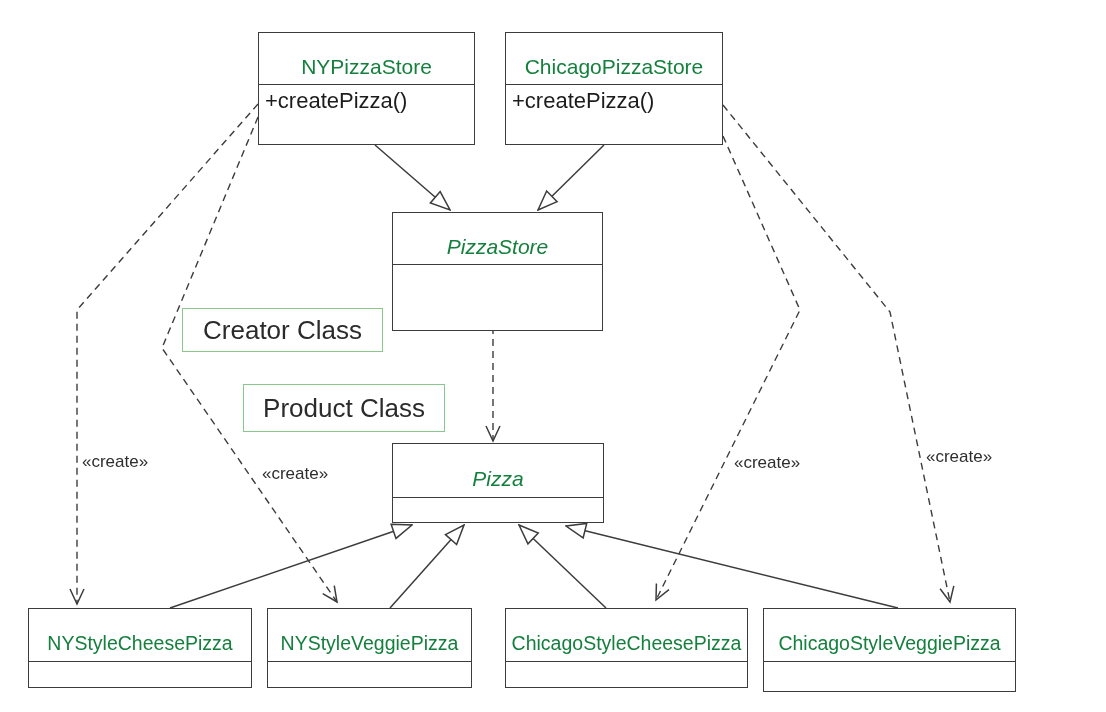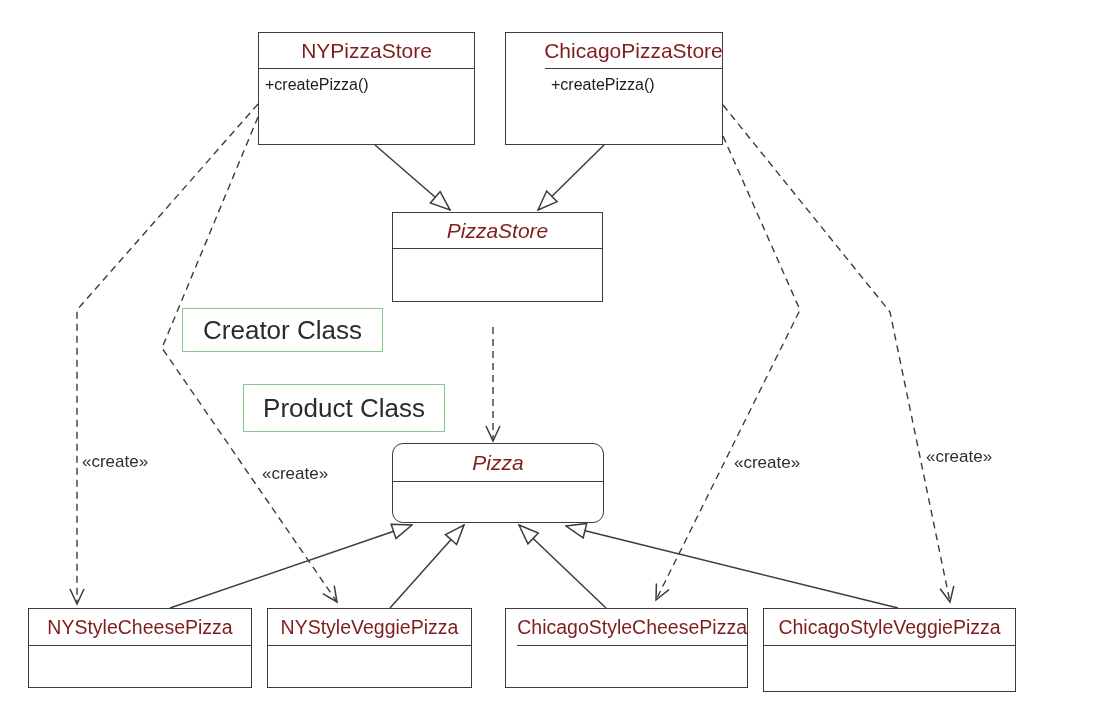--- a/index.html
+++ b/index.html
@@ -26,30 +26,31 @@
     flex-direction: column;
   }
   .uml-title {
     box-sizing: border-box;
     border-bottom: 1.6px solid #3c3c3c;
     display: flex;
     align-items: center;
     justify-content: center;
     font-size: 21px;
     white-space: nowrap;
-    color: #7f1d1d;
+    color: #15803d;
+    margin-top: 16px;
   }
   .uml-title.h36 { height: 36px; }
   .uml-title.h37 { height: 37px; font-size: 19.5px; }
   .uml-title.h38 { height: 38px; }
   .uml-title.abstract { font-style: italic; }
   .uml-methods {
     flex: 1;
     padding: 3px 6px 0 6px;
-    font-size: 16px;
+    font-size: 22px;
     line-height: 26px;
     color: #1c1c1c;
     text-align: left;
     white-space: nowrap;
   }
   .uml-method.abstract { font-style: italic; }
   .note {
     position: absolute;
     box-sizing: border-box;
     border: 1.6px solid #8bc88b;
@@ -101,47 +102,47 @@
     </g>
   </svg>
 
   <div class="uml-class" style="left:258px; top:32px; width:217px; height:113px;">
     <div class="uml-title h36">NYPizzaStore</div>
     <div class="uml-methods">
       <div class="uml-method">+createPizza()</div>
     </div>
   </div>
 
-  <div class="uml-class" style="left:505px; top:32px; width:218px; height:113px;padding-left:39px;">
+  <div class="uml-class" style="left:505px; top:32px; width:218px; height:113px;">
     <div class="uml-title h36">ChicagoPizzaStore</div>
     <div class="uml-methods">
       <div class="uml-method">+createPizza()</div>
     </div>
   </div>
 
-  <div class="uml-class" style="left:392px; top:212px; width:211px; height:90px;">
+  <div class="uml-class" style="left:392px; top:212px; width:211px; height:119px;">
     <div class="uml-title h36 abstract">PizzaStore</div>
   </div>
 
-  <div class="uml-class" style="left:392px; top:443px; width:212px; height:80px;border-radius:11px;">
+  <div class="uml-class" style="left:392px; top:443px; width:212px; height:80px;">
     <div class="uml-title h38 abstract">Pizza</div>
     <div class="uml-methods"></div>
   </div>
 
   <div class="uml-class" style="left:28px; top:608px; width:224px; height:80px;">
     <div class="uml-title h37">NYStyleCheesePizza</div>
     <div class="uml-methods"></div>
   </div>
 
   <div class="uml-class" style="left:267px; top:608px; width:205px; height:80px;justify-content:flex-end;">
     <div class="uml-title h37">NYStyleVeggiePizza</div>
     <div class="uml-methods"></div>
   </div>
 
-  <div class="uml-class" style="left:505px; top:608px; width:243px; height:80px;align-items:flex-end;">
+  <div class="uml-class" style="left:505px; top:608px; width:243px; height:80px;">
     <div class="uml-title h37">ChicagoStyleCheesePizza</div>
     <div class="uml-methods"></div>
   </div>
 
   <div class="uml-class" style="left:763px; top:608px; width:253px; height:84px;">
     <div class="uml-title h37">ChicagoStyleVeggiePizza</div>
     <div class="uml-methods"></div>
   </div>
 
   <div class="note" style="left:182px; top:308px; width:201px; height:44px;">Creator Class</div>

